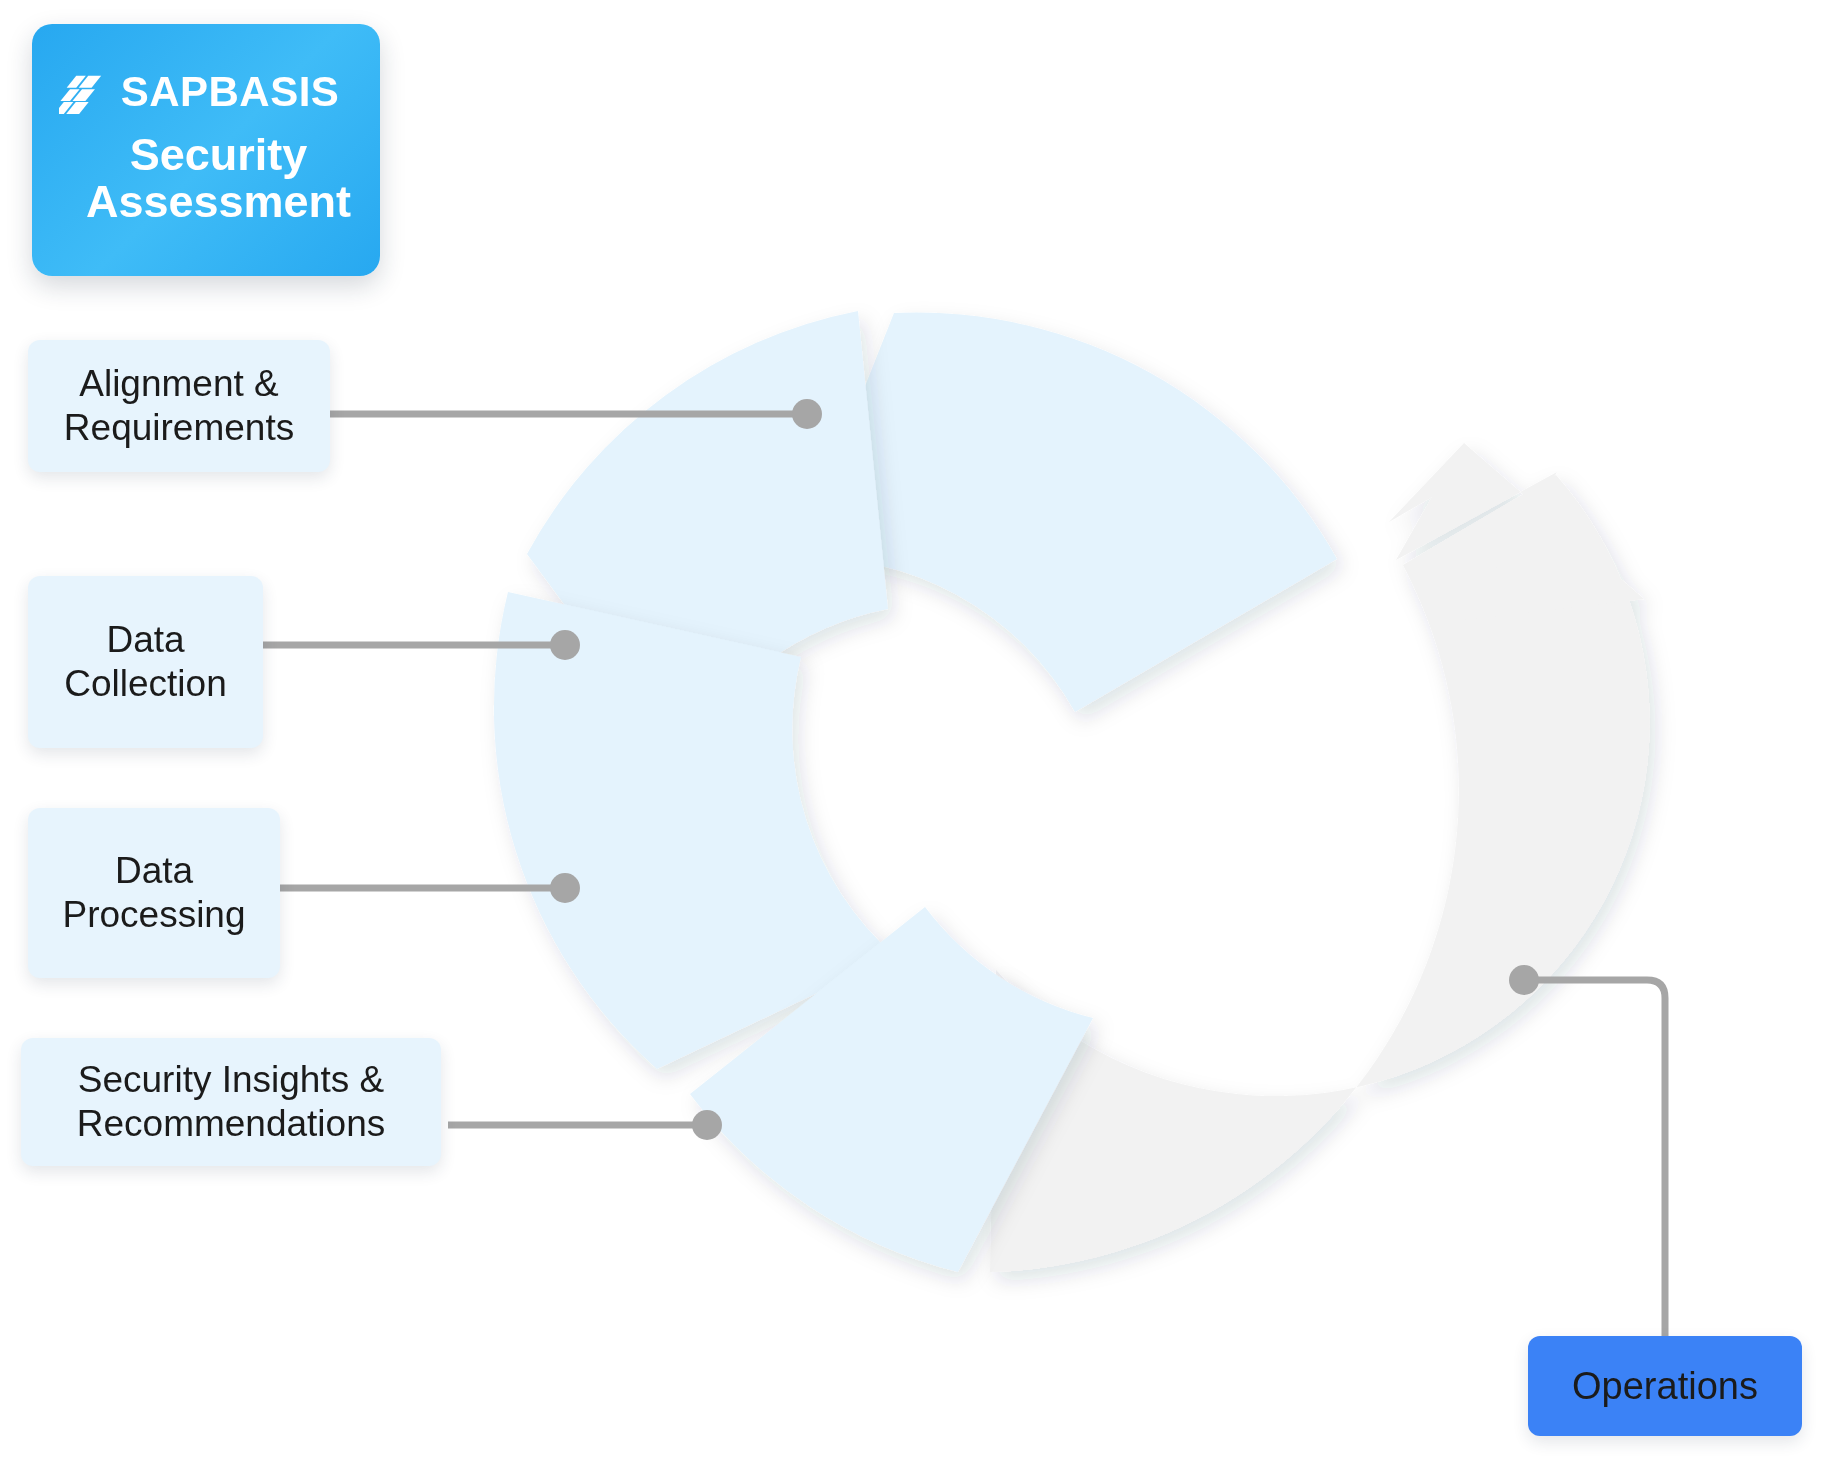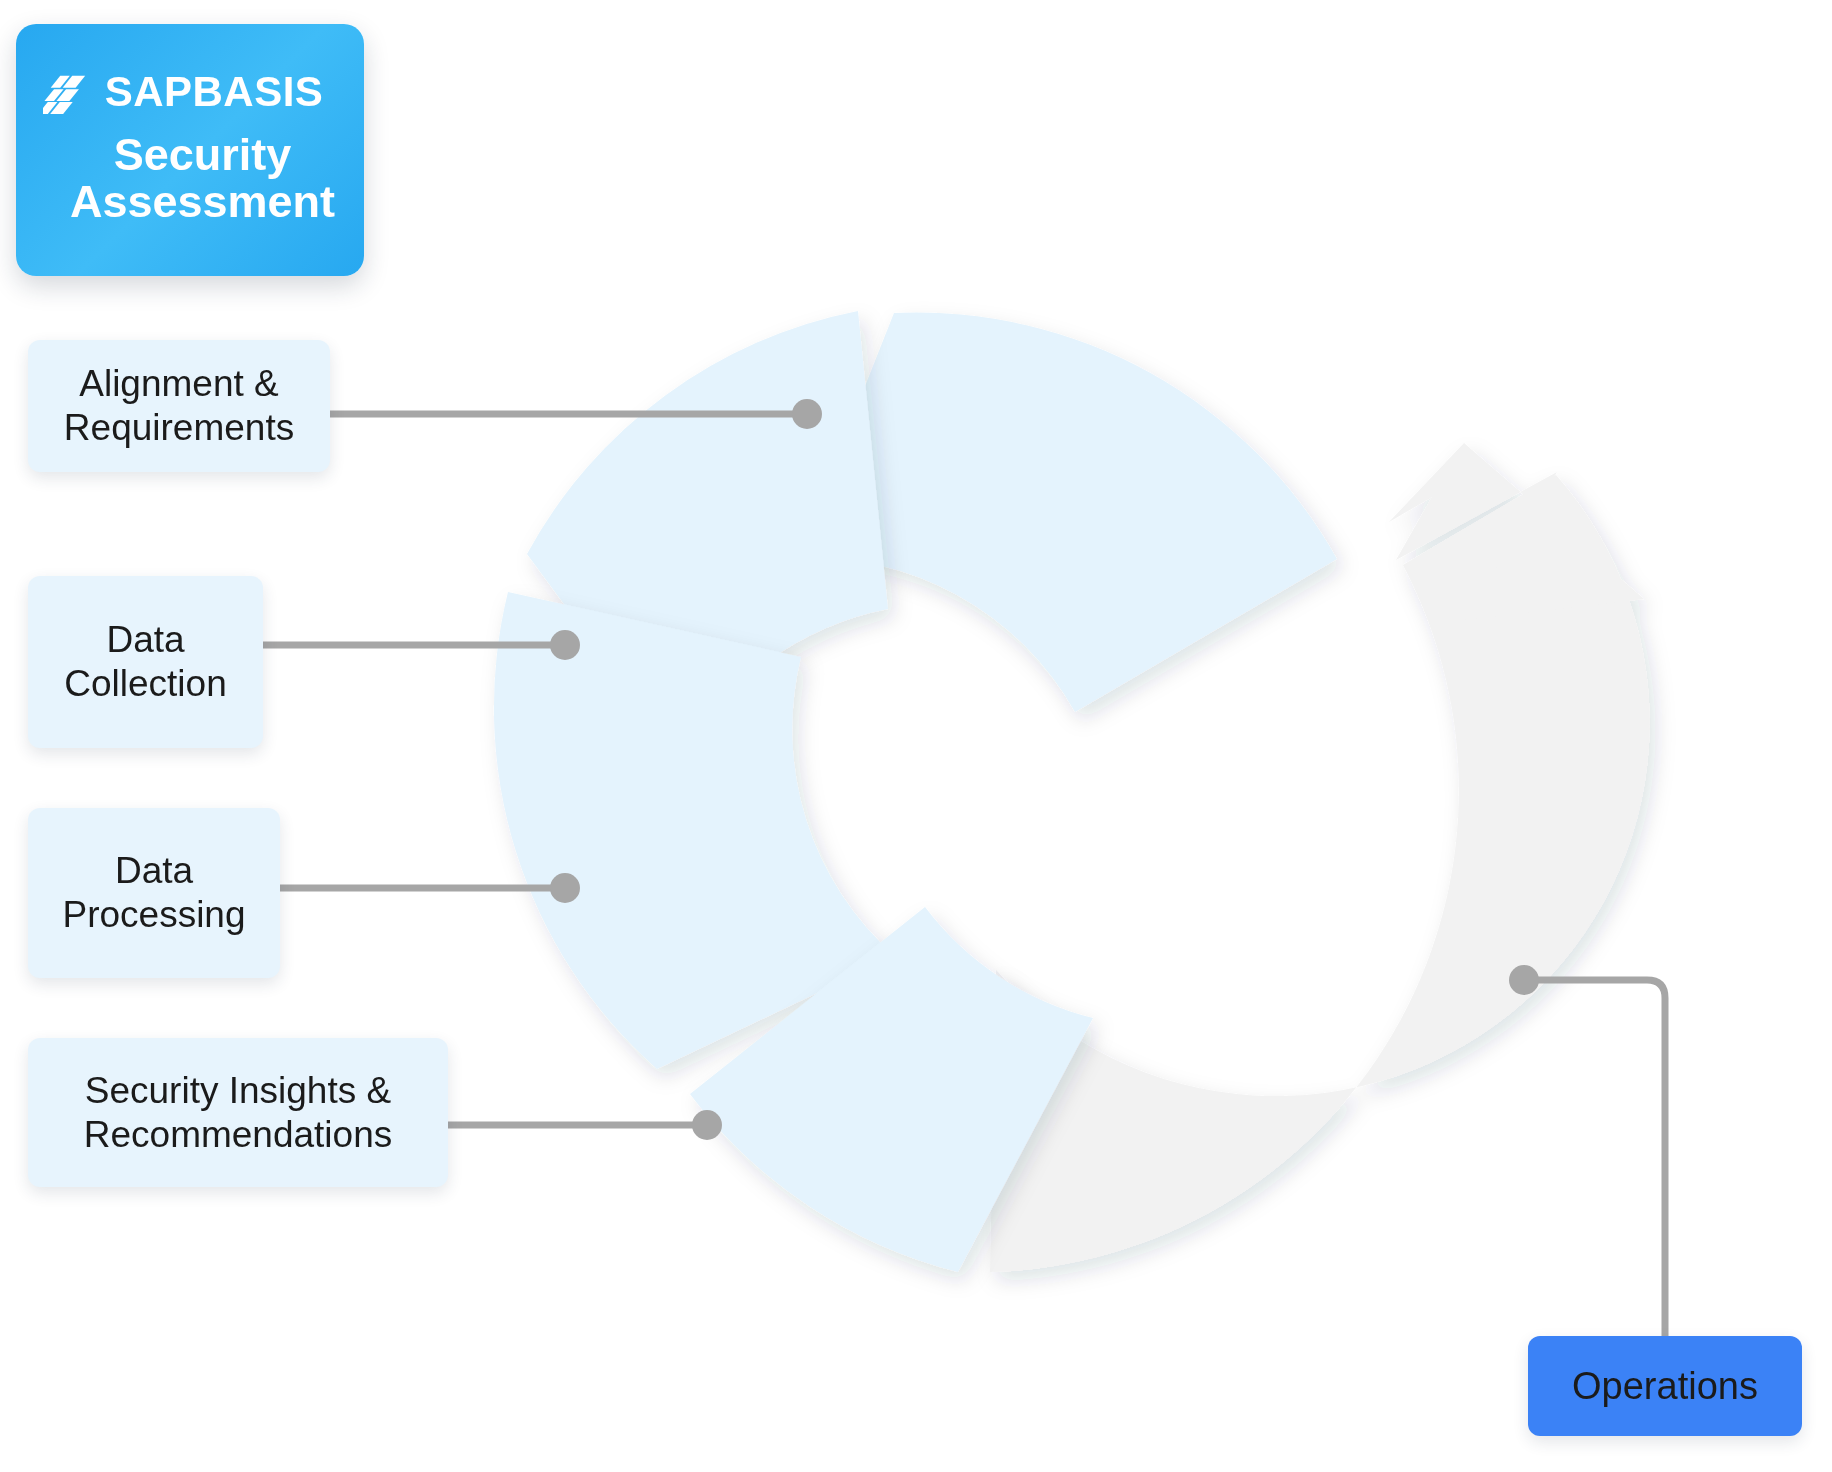--- a/index.html
+++ b/index.html
@@ -19,21 +19,21 @@
   #stage {
     position: absolute;
     inset: 0;
     width: 1832px;
     height: 1472px;
   }
 
   
   .brand-card {
     position: absolute;
-    left: 16px;
+    left: 32px;
     top: 24px;
     width: 348px;
     height: 252px;
     border-radius: 20px;
     background: linear-gradient(135deg, #27a8f0 0%, #3fbcf7 52%, #27a8f0 100%);
     box-shadow: 0 10px 26px rgba(20, 40, 60, 0.18);
     display: flex;
     flex-direction: column;
     align-items: center;
     justify-content: center;
@@ -88,21 +88,21 @@
     white-space: pre-line;
     padding: 10px 18px;
   }
   .label-box.neutral {
     background: #3b82f6;
   }
 
   #box-alignment   { left: 28px;  top: 340px;  width: 302px; height: 132px; }
   #box-collection  { left: 28px;  top: 576px;  width: 235px; height: 172px; }
   #box-processing  { left: 28px;  top: 808px;  width: 252px; height: 170px; }
-  #box-insights    { left: 28px;  top: 1038px; width: 420px; height: 149px; }
+  #box-insights    { left: 21px;  top: 1038px; width: 420px; height: 128px; }
   #box-operations  { left: 1528px; top: 1336px; width: 274px; height: 100px;
                      font-size: 38px; font-weight: 400; }
 </style>
 </head>
 <body>
 
 <div id="stage">
 
   <svg id="ring-svg" width="1832" height="1472" viewBox="0 0 1832 1472" style="position:absolute;left:0;top:0;">
     <defs>

